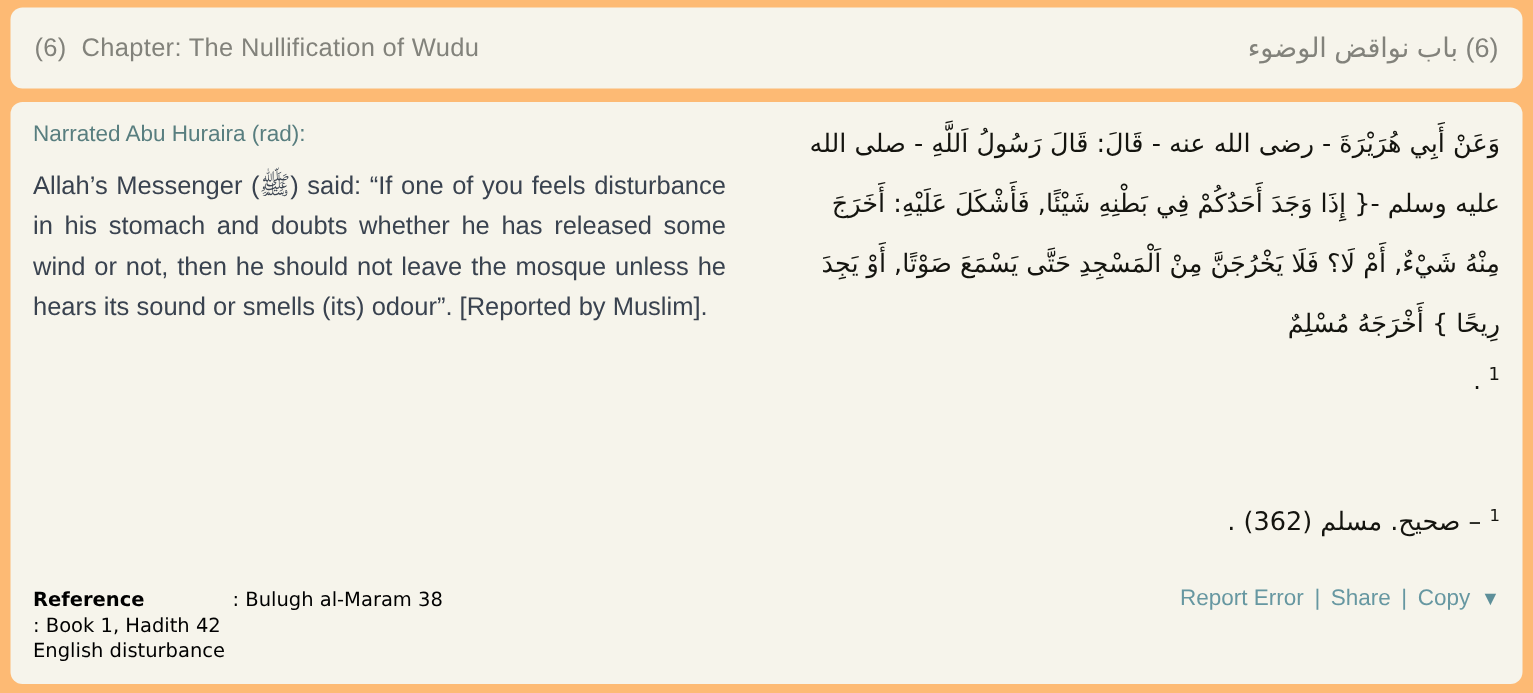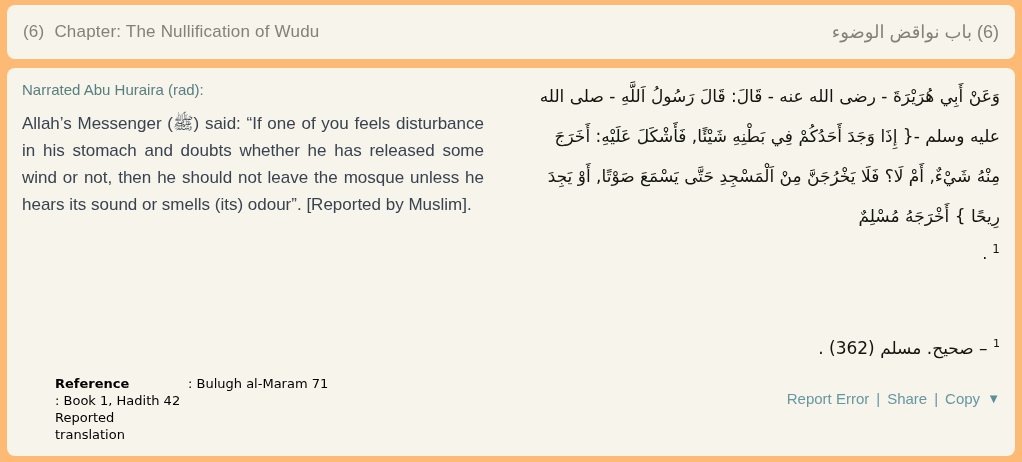--- a/index.html
+++ b/index.html
@@ -100,21 +100,21 @@
   .arabic-footnote sup { font-size: 11px; }
 
   .reference-block {
     position: absolute;
     left: 15px; bottom: 13px;
     font-family: "DejaVu Sans", sans-serif;
     font-size: 13px;
     line-height: 17px;
     color: #000000;
   }
-  .ref-row { display: flex; margin-left: 33px; }
+  .ref-row { display: flex; }
   .ref-label { width: 133px; }
   .ref-label.bold { font-weight: bold; }
   .ref-value { white-space: pre; }
 
   .actions-row {
     position: absolute;
     right: 15px; top: 322px;
     font-size: 15px;
     color: #6697a1;
     display: flex;
@@ -149,27 +149,27 @@
       <div class="footnote-marker"><span>.</span> <sup>1</sup></div>
     </div>
 
     <div class="arabic-footnote">
       <sup>1</sup> <span>– صحيح. مسلم (362) .</span>
     </div>
 
     <div class="reference-block">
       <div class="ref-row">
         <span class="ref-label bold">Reference</span>
-        <span class="ref-value">: Bulugh al-Maram 71</span>
+        <span class="ref-value">: Bulugh al-Maram 38</span>
       </div>
       <div class="ref-row">
         <span class="ref-value">: Book 1, Hadith 42</span>
       </div>
       <div class="ref-row">
-        <span class="ref-label">Reported translation</span>
+        <span class="ref-label">English disturbance</span>
       </div>
     </div>
 
     <div class="actions-row">
       <a class="action-link">Report Error</a>
       <span class="action-sep">|</span>
       <a class="action-link">Share</a>
       <span class="action-sep">|</span>
       <a class="action-link">Copy</a>
       <span class="dropdown-arrow">▼</span>

